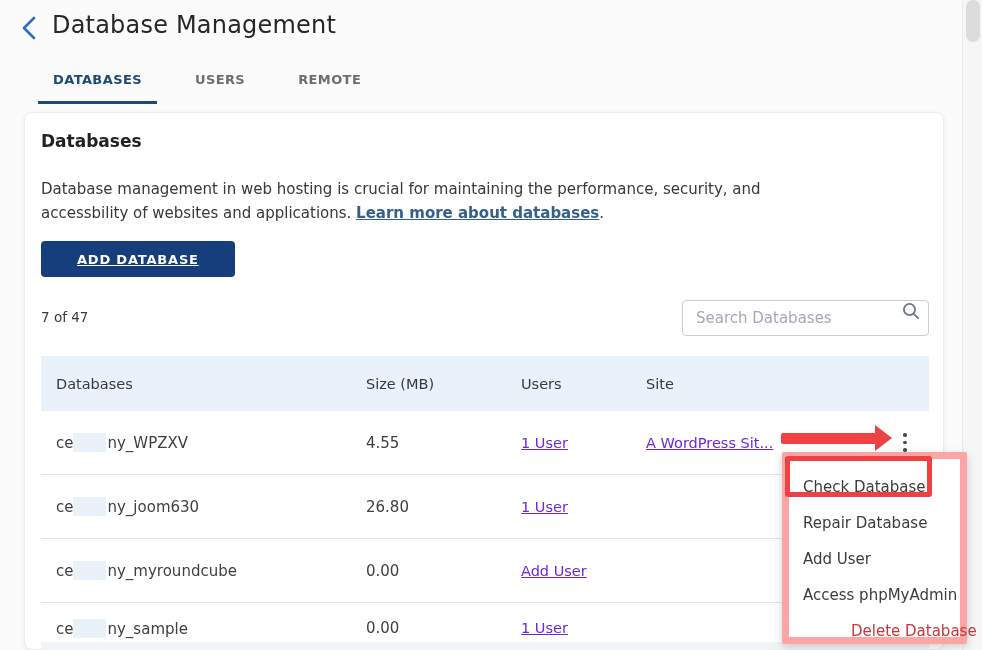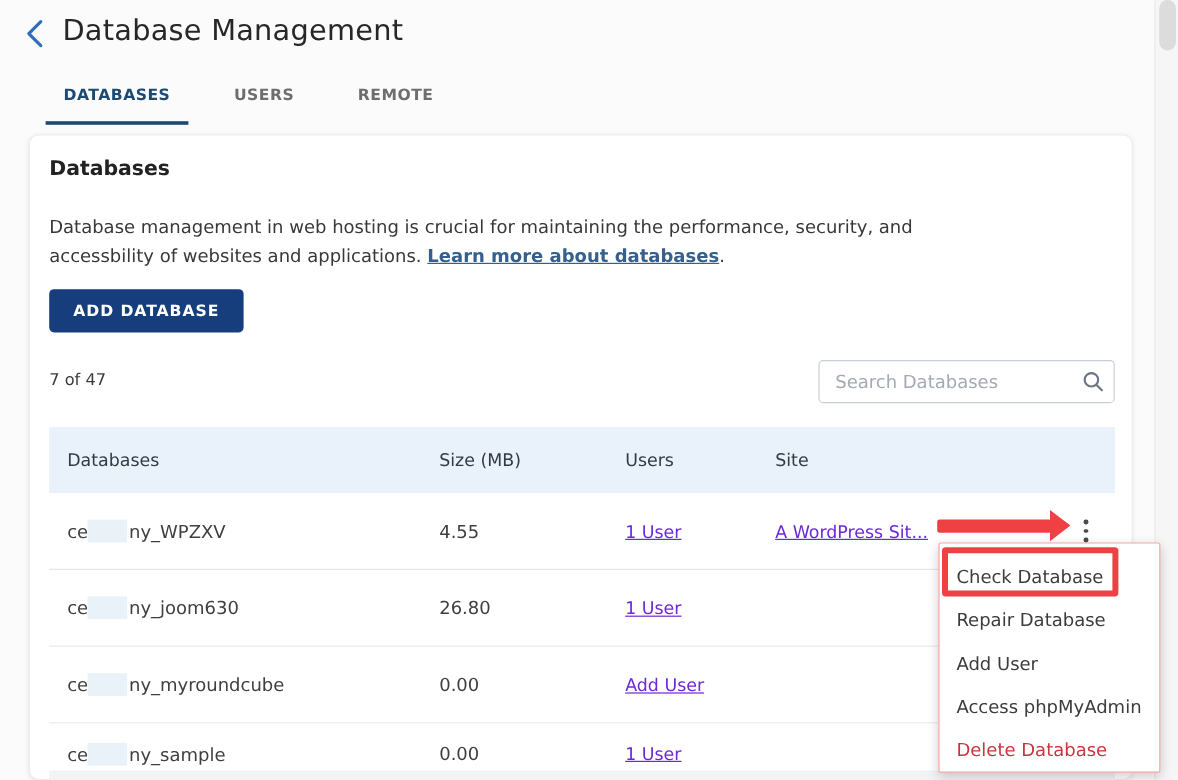--- a/index.html
+++ b/index.html
@@ -32,29 +32,29 @@
     background:#ffffff; border:1px solid #ededed; border-radius:8px;
     box-shadow:0 1px 4px rgba(0,0,0,0.07);
   }
   .card-heading { position:absolute; left:16px; top:18px; font-size:17px; font-weight:bold; color:#222; }
   .card-desc {
     position:absolute; left:16px; top:64px; width:745px;
     font-size:15px; line-height:24px; color:#383838;
   }
   .card-desc a { color:#35608c; text-decoration:underline; cursor:pointer;font-weight:bold; }
   .btn-primary {
-    position:absolute; left:16px; top:128px; height:36px; padding:0 20px;
+    position:absolute; left:16px; top:128px; height:36px; padding:0 36px;
     background:#173e7c; color:#ffffff; border:none; border-radius:4px;
-    font-family:inherit; font-size:13px; font-weight:bold; letter-spacing:0.8px; cursor:pointer;
+    font-family:inherit; font-size:13px; font-weight:bold; letter-spacing:0.8px; cursor:pointer;text-decoration:underline;
   }
   .count-label { position:absolute; left:16px; top:196px; font-size:13.5px; color:#3a3a3a;text-align:center; }
   .search-wrap {
     position:absolute; left:657px; top:187px; width:247px; height:36px;
     border:1px solid #c9ced6; border-radius:4px; background:#fff;
-    display:flex; align-items:center;
+    display:flex; 
   }
   .search-input {
     flex:1; border:none; outline:none; background:transparent;
     font-family:inherit; font-size:15px; color:#444; padding:0 4px 0 13px;
   }
   .search-input::placeholder { color:#a3aab3; }
   .search-icon { width:34px; display:flex; justify-content:center; cursor:pointer; }
   
   .table { position:absolute; left:16px; top:243px; width:888px; }
   .trow {
@@ -70,28 +70,28 @@
     display:inline-block; width:33px; height:19px; background:#e9f2f9;
     vertical-align:-4px; margin-right:1px;
   }
   .kebab { width:18px; height:24px; display:flex; flex-direction:column;
     align-items:center; justify-content:center; gap:4px; cursor:pointer; }
   .kebab i { width:3.5px; height:3.5px; border-radius:50%; background:#4a4a4a; }
   .bottom-strip { position:absolute; left:16px; top:529px; width:888px; height:9px; background:#f1f3f5; }
   
   .context-menu {
     position:absolute; left:782px; top:452px; width:185px; height:192px;
-    background:#ffffff; border:1px solid #fca5a5; border-radius:2px;
+    background:#ffffff; border:7px solid #fca5a5; border-radius:2px;
     box-shadow:0 3px 10px rgba(0,0,0,0.18); padding-top:10px; z-index:20;
   }
   .menu-item {
     height:36px; line-height:36px; padding-left:14px; font-size:15px;
     color:#3c3c3c; cursor:pointer; white-space:nowrap;
   }
-  .menu-item.danger { color:#c9353d; }
+  .menu-item.danger { color:#c9353d;margin-left:48px; }
   
   .annot-rect {
     position:absolute; left:785px; top:456px; width:147px; height:41px;
     border:5px solid #ef4043; border-radius:3px; z-index:30; pointer-events:none;
   }
   .annot-arrow { position:absolute; left:781px; top:425px; width:111px; height:26px; z-index:15; pointer-events:none; }
   .annot-arrow .shaft { position:absolute; left:0; top:8px; width:95px; height:11px; background:#ef4043; border-radius:2px; }
   .annot-arrow .head {
     position:absolute; left:94px; top:0; width:0; height:0;
     border-top:13px solid transparent; border-bottom:13px solid transparent;

